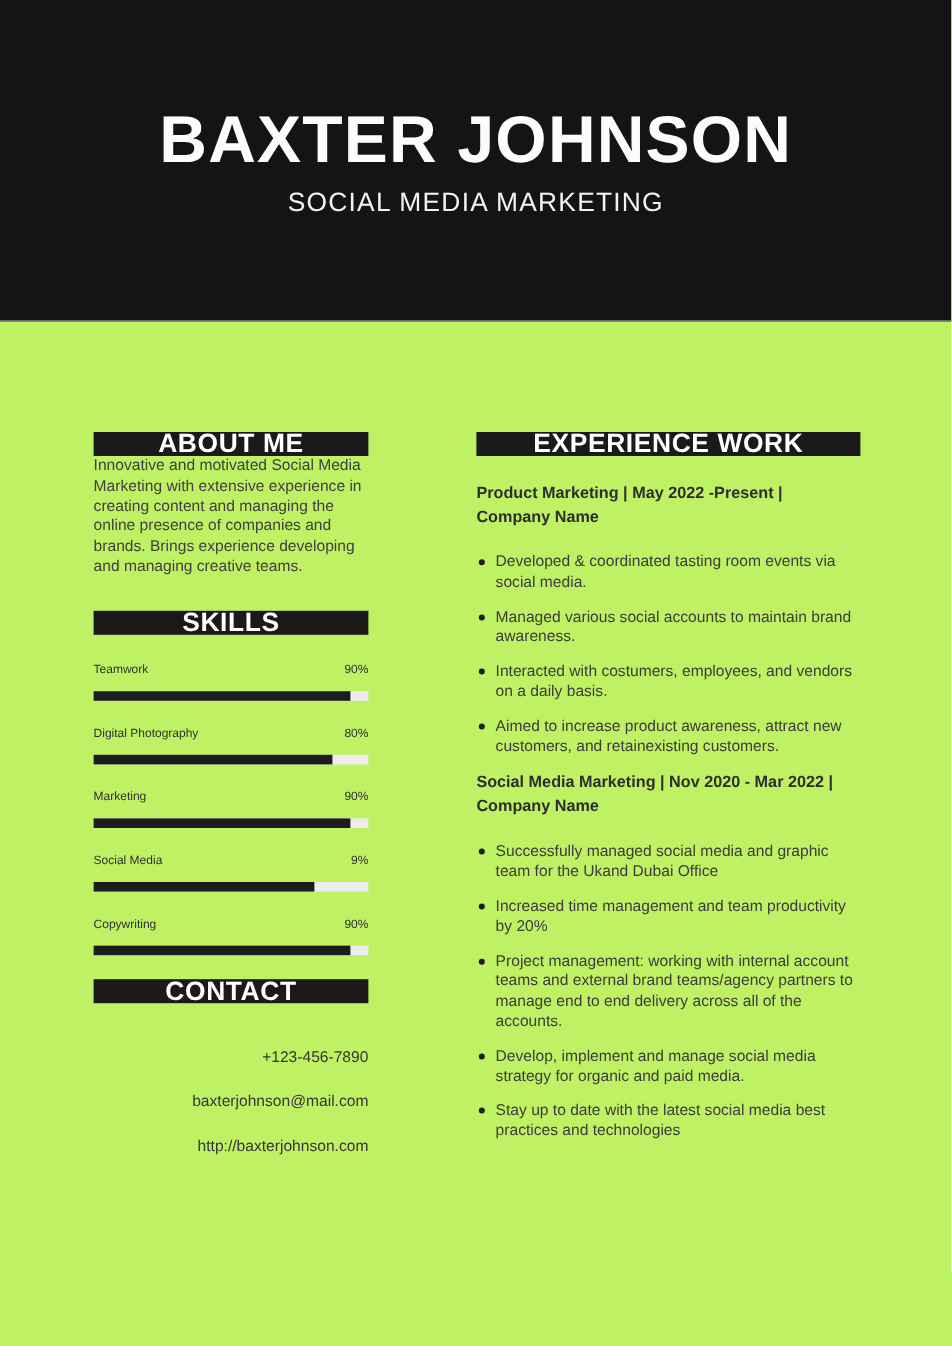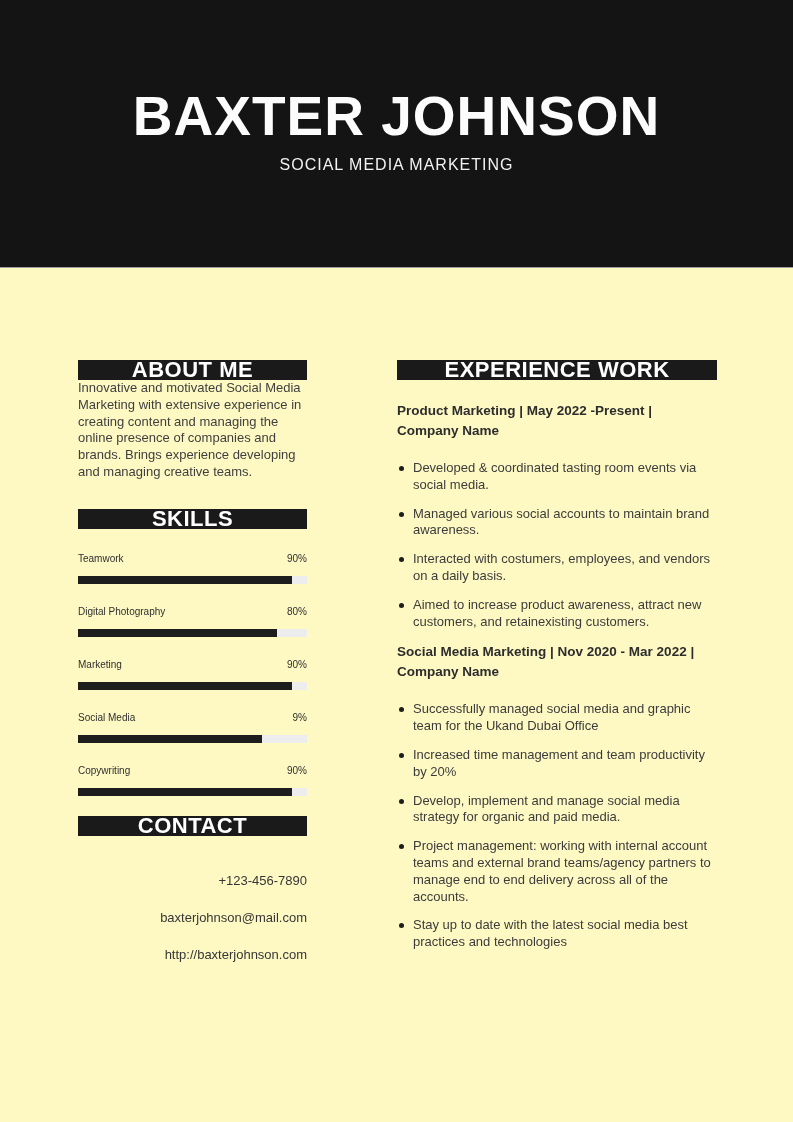--- a/index.html
+++ b/index.html
@@ -1,35 +1,35 @@
 <!DOCTYPE html>
 <html><head>
 <meta charset="utf-8">
 <style>
   * { margin:0; padding:0; box-sizing:border-box; }
   html,body { background:#ffffff; }
   body { font-family:"Liberation Sans","DejaVu Sans",sans-serif; }
 
   .page {
     position:relative; width:793px; height:1122px;
-    background:#fef9c3; overflow:hidden;
+    background:#bef264; overflow:hidden;
   }
 
   
   .banner {
     position:absolute; top:0; left:0; width:793px; height:268px;
     background:#141414; text-align:center;
     border-bottom:1px solid #9e9e9e;
   }
   .person-name {
     padding-top:86px; color:#fcfcfc; font-size:55px; font-weight:700;
     letter-spacing:1px; line-height:1.1; white-space:nowrap;
   }
   .person-title {
-    margin-top:9px; color:#f2f2f2; font-size:16px; font-weight:400;
+    margin-top:9px; color:#f2f2f2; font-size:22px; font-weight:400;
     letter-spacing:1px; white-space:nowrap;
   }
 
   
   .left-col  { position:absolute; left:78px;  top:360px; width:229px; }
   .right-col { position:absolute; left:397px; top:360px; width:320px; }
 
   
   .section-box {
     width:100%; height:20px; background:#1a1a1a;
@@ -207,30 +207,30 @@
     <span class="bullet-text">Successfully managed social media and graphic team for the Ukand Dubai Office</span>
   </div>
 
   <div class="bullet-item">
     <span class="bullet-dot"></span>
     <span class="bullet-text">Increased time management and team productivity by 20%</span>
   </div>
 
   <div class="bullet-item">
     <span class="bullet-dot"></span>
+    <span class="bullet-text">Project management: working with internal account teams and external brand teams/agency partners to manage end to end delivery across all of the accounts.</span>
+  </div>
+
+  <div class="bullet-item">
+    <span class="bullet-dot"></span>
     <span class="bullet-text">Develop, implement and manage social media strategy for organic and paid media.</span>
   </div>
 
   <div class="bullet-item">
     <span class="bullet-dot"></span>
-    <span class="bullet-text">Project management: working with internal account teams and external brand teams/agency partners to manage end to end delivery across all of the accounts.</span>
-  </div>
-
-  <div class="bullet-item">
-    <span class="bullet-dot"></span>
     <span class="bullet-text">Stay up to date with the latest social media best practices and technologies</span>
   </div>
 </div>
   </div>
 </div>
   </div>
 
 </div>
 
 </body></html>

